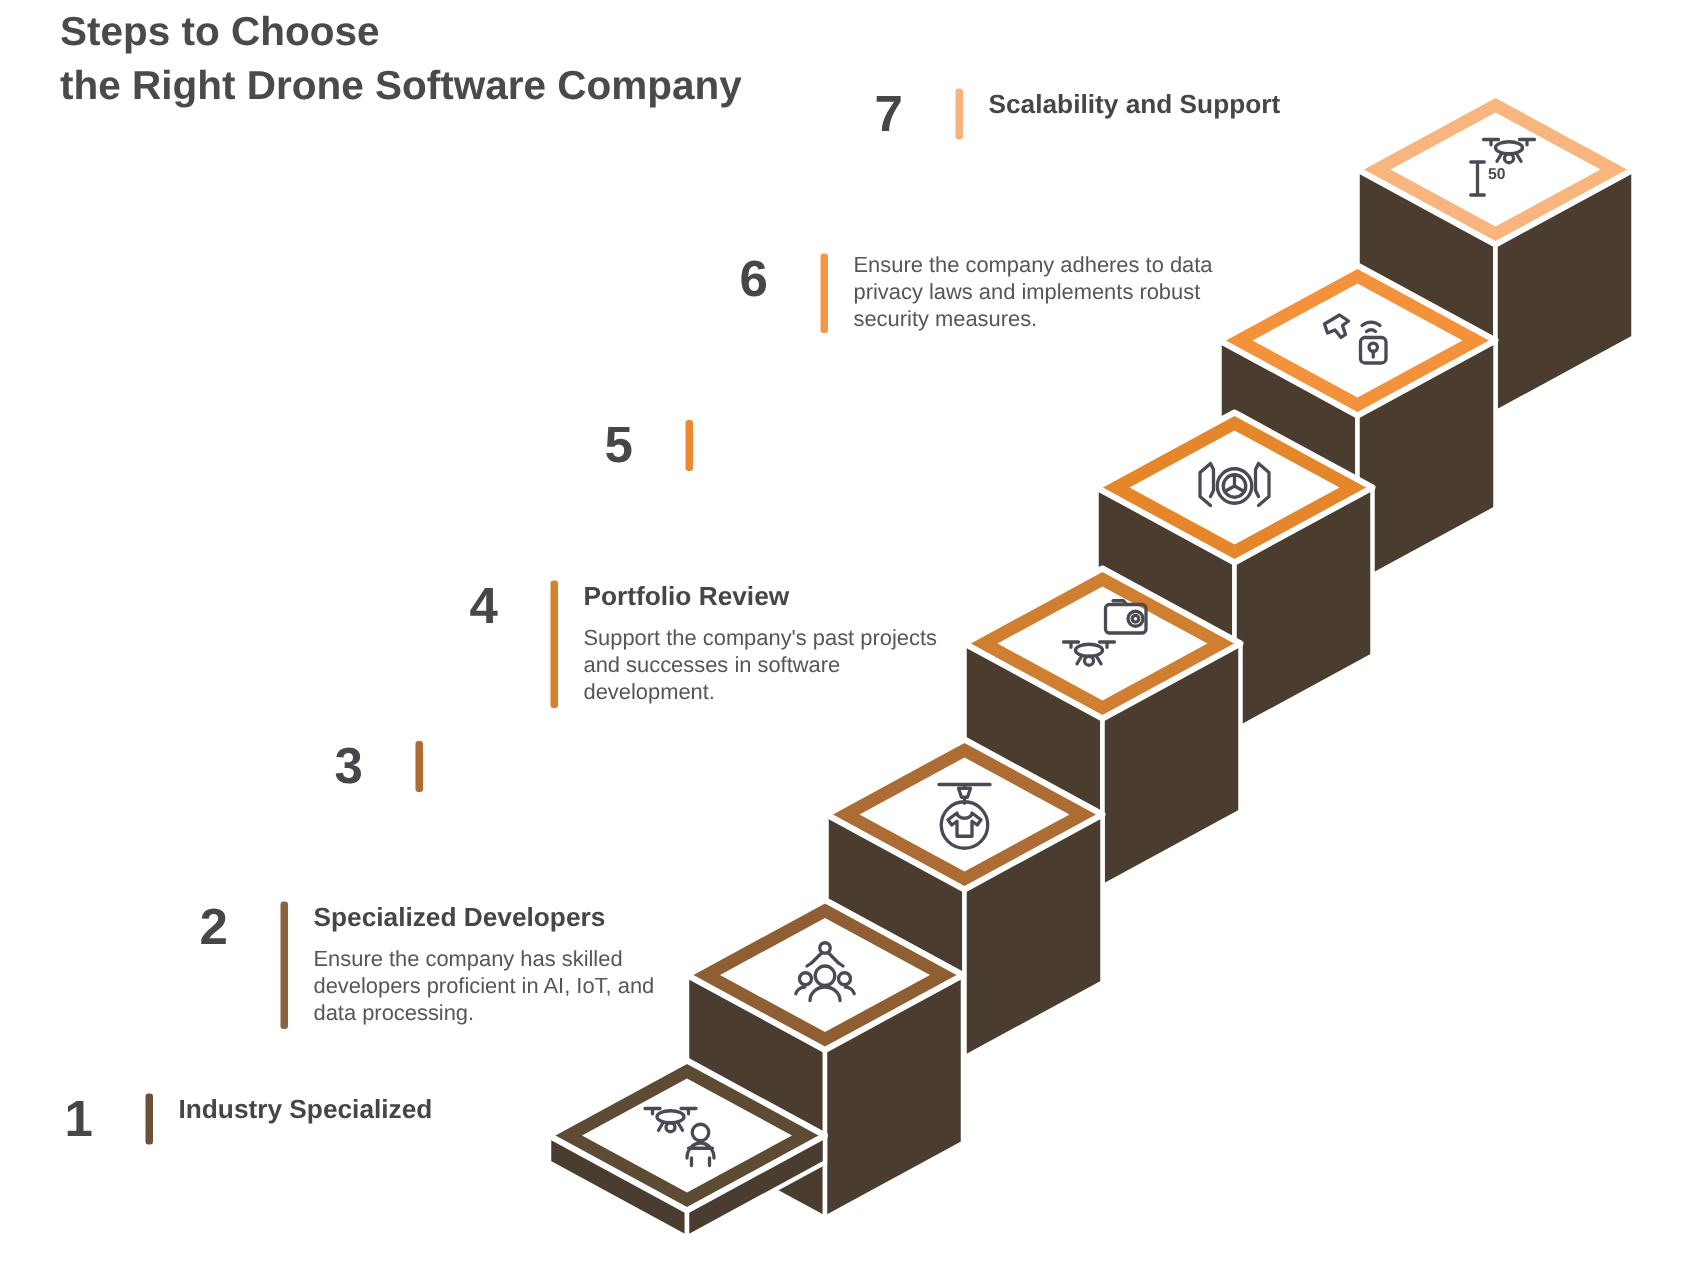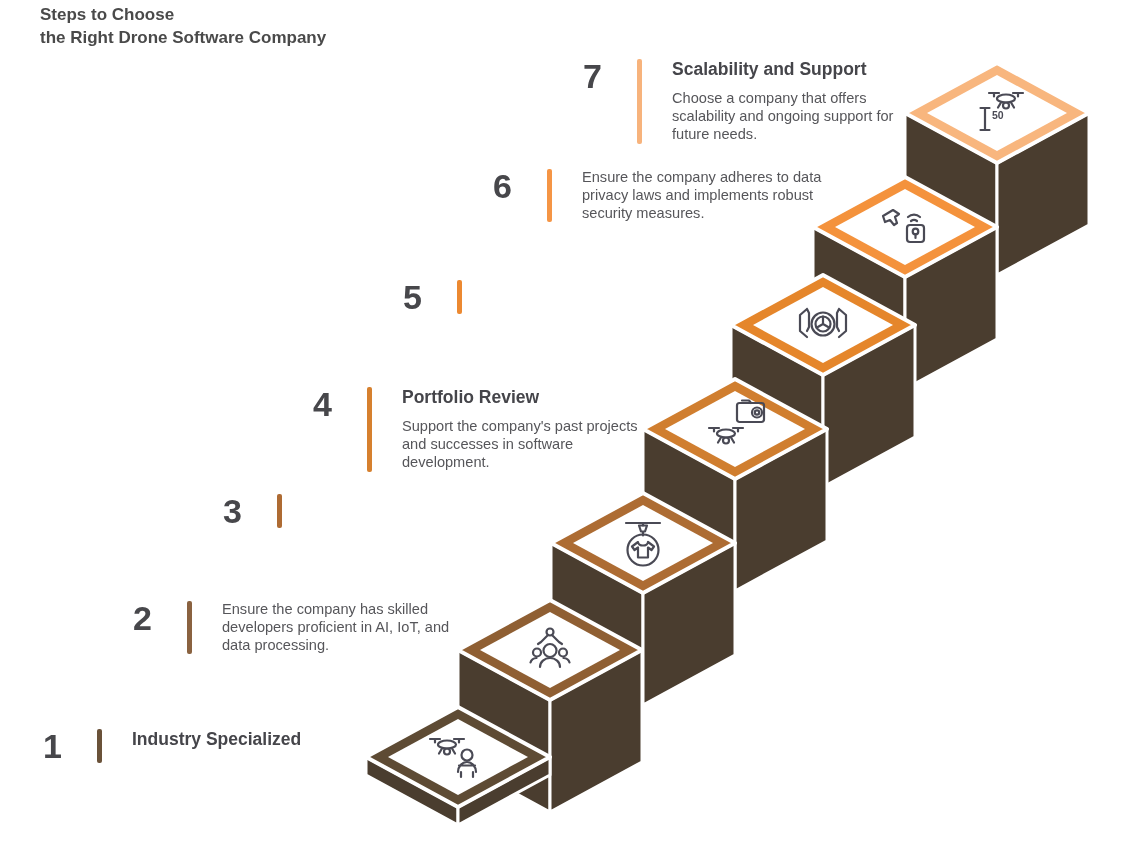--- a/index.html
+++ b/index.html
@@ -1,25 +1,25 @@
 <!DOCTYPE html>
 <html><head>
 <meta charset="utf-8">
 <style>
   html,body{margin:0;padding:0;background:#fff;}
   #canvas{position:relative;width:1125px;height:844px;overflow:hidden;background:#ffffff;
           font-family:"Liberation Sans", sans-serif;}
   #stairs-svg{position:absolute;left:0;top:0;}
-  .page-title{position:absolute;left:40px;top:4px;font-size:17px;font-weight:bold;
+  .page-title{position:absolute;left:40px;top:4px;font-size:27px;font-weight:bold;
               color:#4a4a4a;line-height:1.33;white-space:pre-line;}
   .block{position:absolute;display:flex;align-items:stretch;}
   .num{width:38px;margin-right:16px;font-size:34px;font-weight:bold;color:#47474b;
        line-height:1.0;text-align:left;}
   .bar{width:5px;border-radius:2px;background:#ccc;}
-  .txt{padding-left:30px;width:252px;}
+  .txt{padding-left:17px;width:252px;}
   .txt h3{margin:0 0 10px 0;font-size:17.5px;font-weight:bold;color:#45454a;
           line-height:1.22;white-space:pre-line;}
   .txt p{margin:0;font-size:14.6px;color:#56565a;line-height:1.22;}
   .pos-1{left:43px;top:729px;}
   .pos-2{left:133px;top:601px;}
   .pos-3{left:223px;top:494px;}
   .pos-4{left:313px;top:387px;}
   .pos-5{left:403px;top:280px;}
   .pos-6{left:493px;top:169px;}
   .pos-7{left:583px;top:59px;}
@@ -148,20 +148,21 @@
     <div class="bar" style="background-color: rgb(106, 82, 57);"></div>
     <div class="txt">
       <h3>Industry Specialized</h3>
     </div>
   </div>
 
   <div class="block pos-2">
     <div class="num">2</div>
     <div class="bar" style="background-color: rgb(138, 98, 64);"></div>
     <div class="txt">
+      <h3>Specialized Developers</h3>
       <p>Ensure the company has skilled developers proficient in AI, IoT, and data processing.</p>
     </div>
   </div>
 
   <div class="block pos-3">
     <div class="num">3</div>
     <div class="bar" style="background-color: rgb(174, 107, 51);"></div>
   </div>
 
   <div class="block pos-4">
@@ -186,17 +187,16 @@
     <div class="txt">
       <p>Ensure the company adheres to data privacy laws and implements robust security measures.</p>
     </div>
   </div>
 
   <div class="block pos-7">
     <div class="num">7</div>
     <div class="bar" style="background-color: rgb(247, 179, 124);"></div>
     <div class="txt">
       <h3>Scalability and Support</h3>
-      <p>Choose a company that offers scalability and ongoing support for future needs.</p>
     </div>
   </div>
 
 </div>
 
 </body></html>

